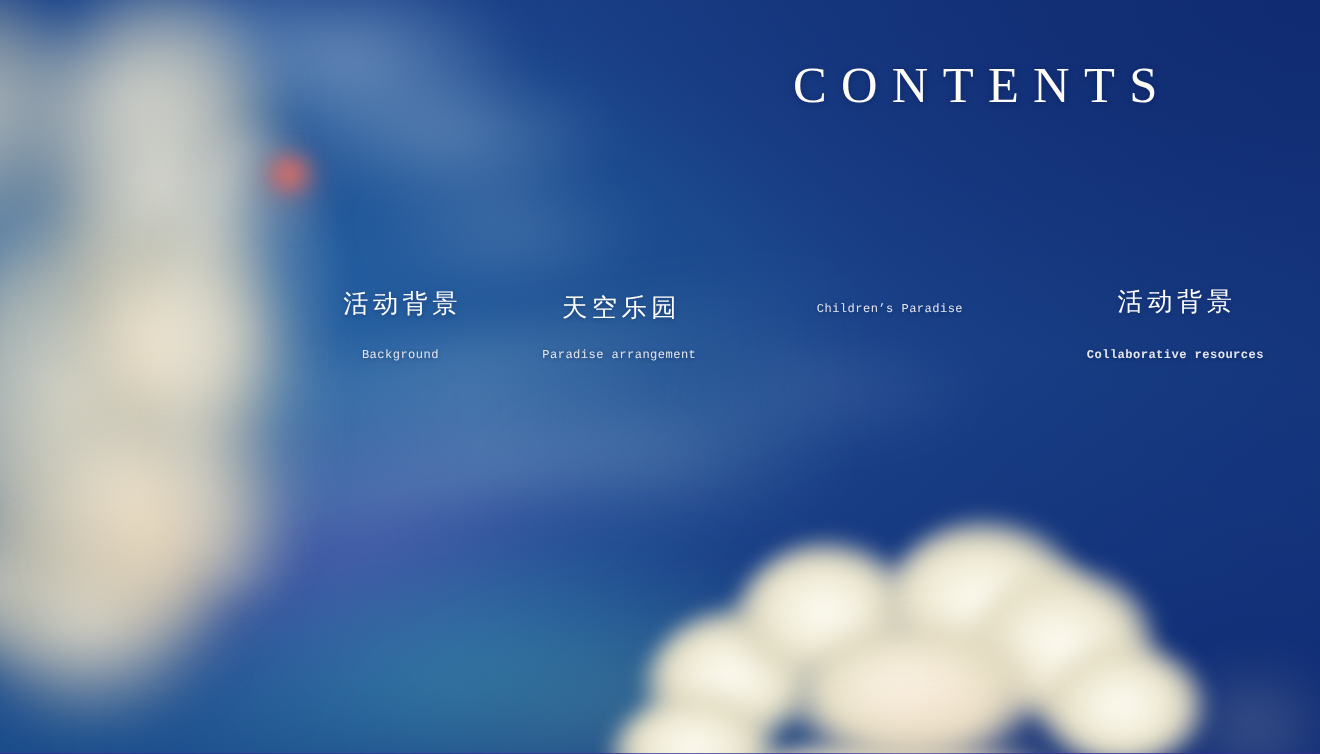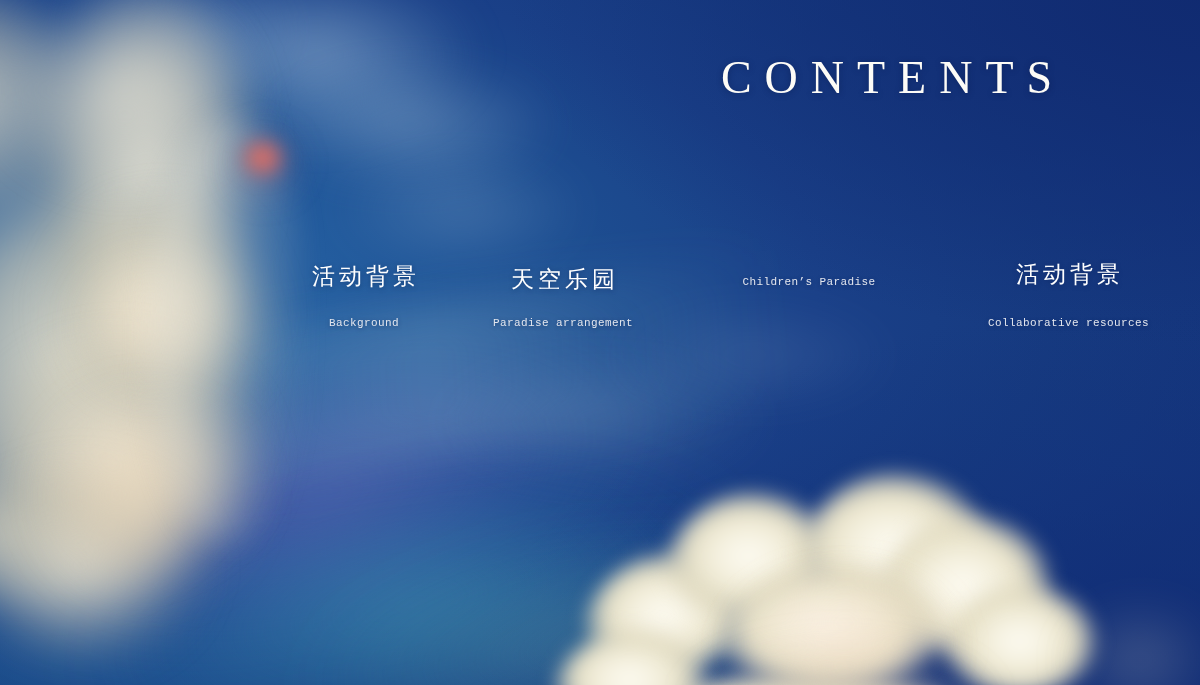--- a/index.html
+++ b/index.html
@@ -285,21 +285,21 @@
   .item-1 { left: 483px;  width: 160px; }
   .item-1 .item-zh { margin-top: 11px; }
   .item-1 .item-en { margin-top: 18px; }
 
   .item-2 { left: 729px;  width: 160px; }
   .item-2 .item-zh { margin-top: 9px; }
   .item-2 .item-en { margin-top: 20px; text-align: center; }
 
   .item-3 { left: 988px;  width: 160px; }
   .item-3 .item-zh { margin-top: 6px; }
-  .item-3 .item-en { margin-top: 23px; }
+  .item-3 .item-en { margin-top: 23px; font-weight: bold; }
 </style>
 </head>
 <body>
 
 <div class="slide">
 
   <div class="sky-base"></div>
   <div class="sky-tint-tr"></div>
   <div class="sky-tint-br"></div>
   <div class="sky-tint-bl"></div>

